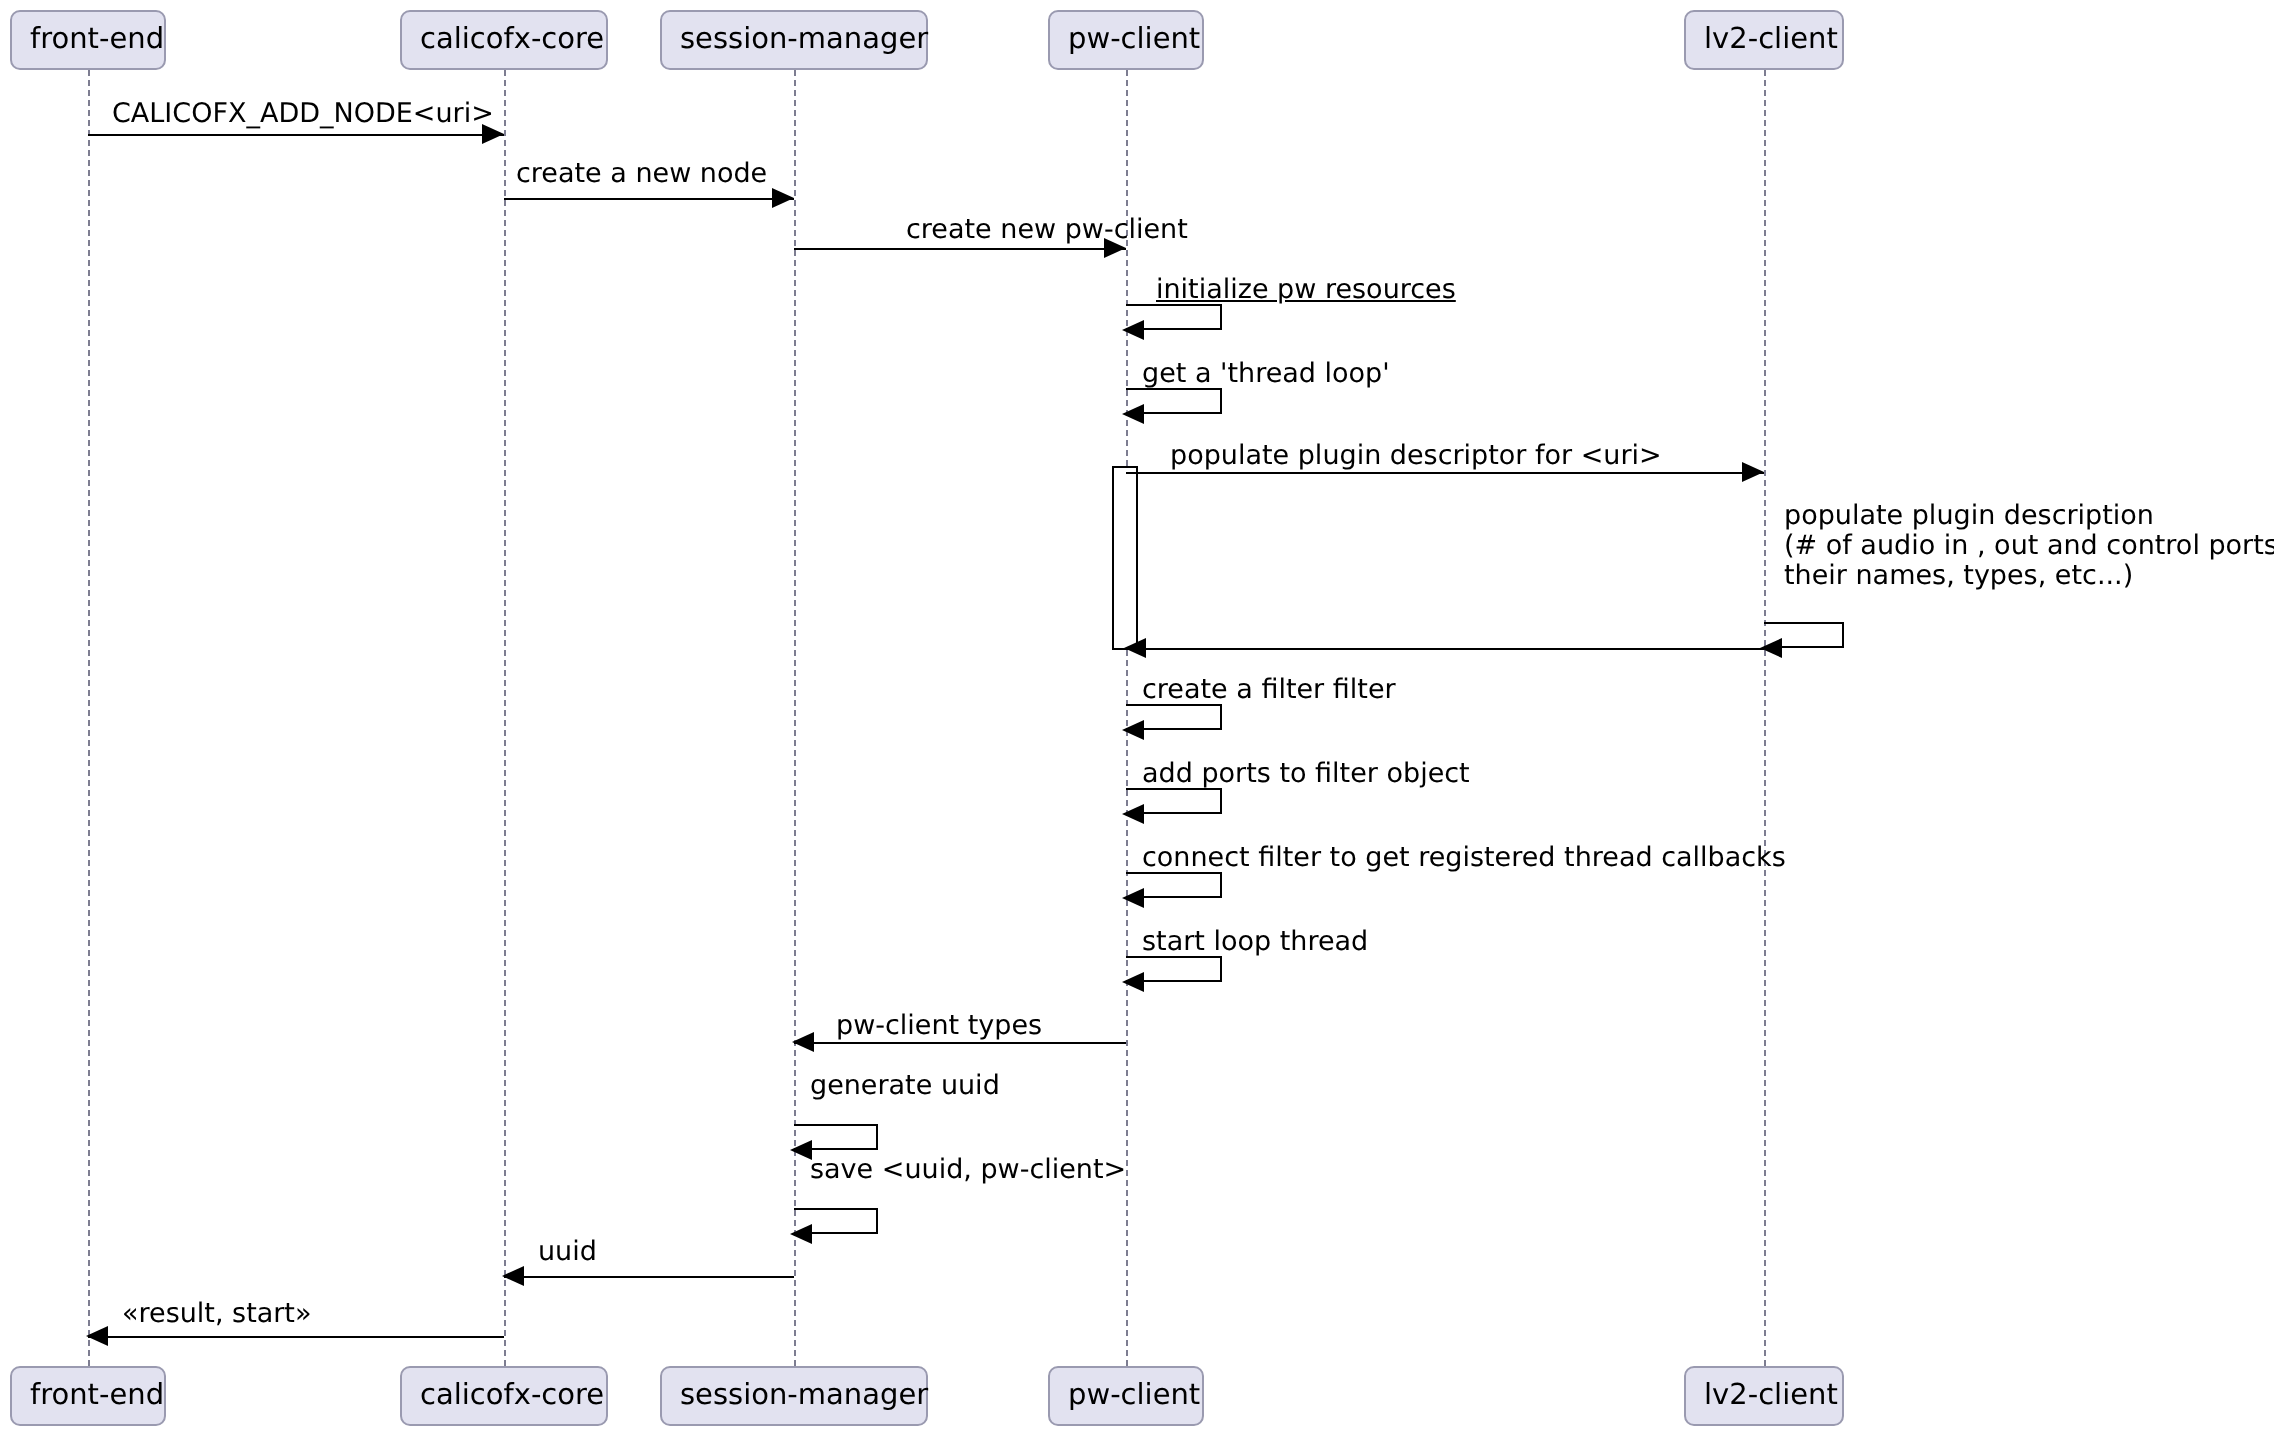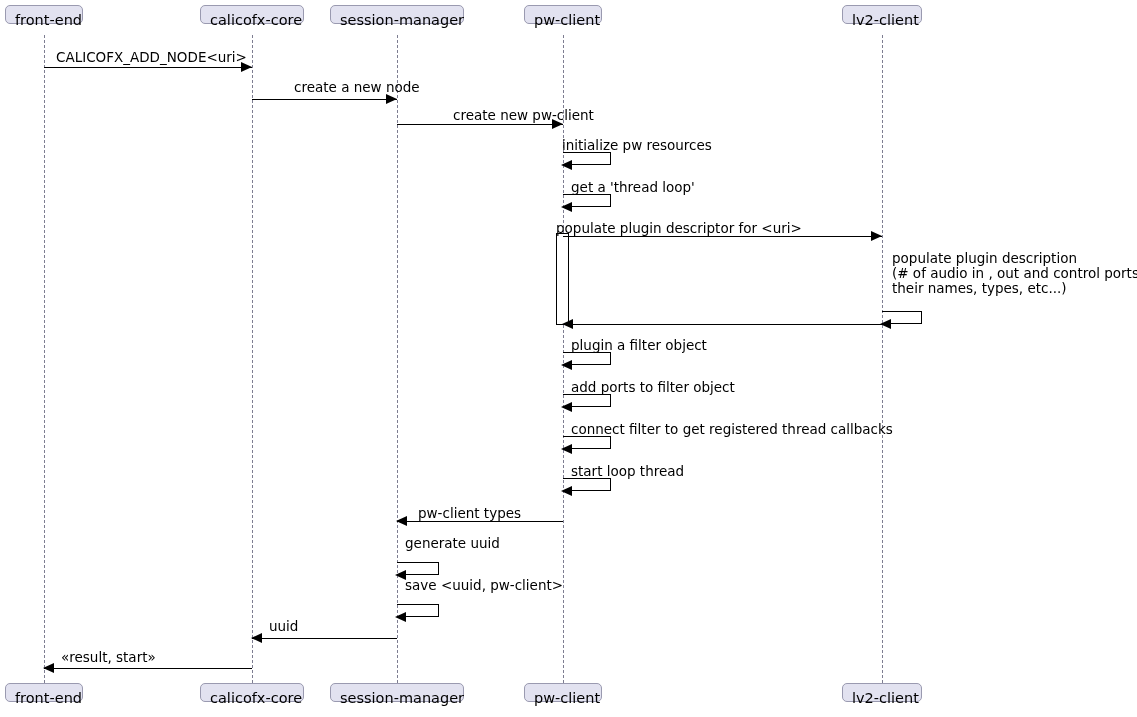--- a/index.html
+++ b/index.html
@@ -19,21 +19,21 @@
     overflow: hidden;
     background: #ffffff;
   }
   
   .participant {
     position: absolute;
     box-sizing: border-box;
     background: #e2e2f0;
     border: 1px solid #9a9ab0;
     border-radius: 5px;
-    height: 19px;
+    height: 30px;
     line-height: 28px;
     text-align: center;
     font-size: 14.5px;
     color: #000;
     white-space: nowrap;
     padding: 0 9px;
   }
   
   .lifeline {
     position: absolute;
@@ -112,43 +112,43 @@
   <div id="activations">
       <div class="activation" style="left: 556px; top: 233px; width: 13px; height: 92px;"></div>
     </div>
 
   <div id="messages">
       <div class="msg-line" style="left: 44px; top: 67px; width: 208px;"></div>
       <div class="arrowhead right" style="left: 241px; top: 62px;"></div>
       <div class="msg-label" style="left: 56px; top: 50px;">CALICOFX_ADD_NODE&lt;uri&gt;</div>
       <div class="msg-line" style="left: 252px; top: 99px; width: 145px;"></div>
       <div class="arrowhead right" style="left: 386px; top: 94px;"></div>
-      <div class="msg-label" style="left: 258px; top: 80px; margin-left: 36px;">create a new node</div>
+      <div class="msg-label" style="left: 258px; top: 80px;">create a new node</div>
       <div class="msg-line" style="left: 397px; top: 124px; width: 166px;"></div>
       <div class="arrowhead right" style="left: 552px; top: 119px;"></div>
       <div class="msg-label" style="left: 406px; top: 108px; margin-left: 47px;">create new pw-client</div>
       <div class="selfloop" style="left: 563px; top: 152px; width: 48px; height: 13px;"></div>
       <div class="arrowhead left" style="left: 561px; top: 160px;"></div>
-      <div class="msg-label" style="left: 562px; top: 138px;">initialize pw resources</div>
+      <div class="msg-label" style="left: 578px; top: 138px; text-decoration: underline;">initialize pw resources</div>
       <div class="selfloop" style="left: 563px; top: 194px; width: 48px; height: 13px;"></div>
       <div class="arrowhead left" style="left: 561px; top: 202px;"></div>
       <div class="msg-label" style="left: 571px; top: 180px;">get a 'thread loop'</div>
       <div class="msg-line" style="left: 563px; top: 236px; width: 319px;"></div>
       <div class="arrowhead right" style="left: 871px; top: 231px;"></div>
-      <div class="msg-label" style="left: 556px; top: 221px;">populate plugin descriptor for &lt;uri&gt;</div>
+      <div class="msg-label" style="left: 585px; top: 221px;">populate plugin descriptor for &lt;uri&gt;</div>
       <div class="selfloop" style="left: 882px; top: 311px; width: 40px; height: 13px;"></div>
       <div class="arrowhead left" style="left: 880px; top: 319px;"></div>
       <div class="msg-label multiline" style="left: 892px; top: 251px;">populate plugin description
 (# of audio in , out and control ports,
 their names, types, etc...)</div>
       <div class="msg-line" style="left: 563px; top: 324px; width: 319px;"></div>
       <div class="arrowhead left" style="left: 562px; top: 319px;"></div>
       <div class="selfloop" style="left: 563px; top: 352px; width: 48px; height: 13px;"></div>
       <div class="arrowhead left" style="left: 561px; top: 360px;"></div>
-      <div class="msg-label" style="left: 571px; top: 338px;">plugin a filter object</div>
+      <div class="msg-label" style="left: 571px; top: 338px;">create a filter filter</div>
       <div class="selfloop" style="left: 563px; top: 394px; width: 48px; height: 13px;"></div>
       <div class="arrowhead left" style="left: 561px; top: 402px;"></div>
       <div class="msg-label" style="left: 571px; top: 380px;">add ports to filter object</div>
       <div class="selfloop" style="left: 563px; top: 436px; width: 48px; height: 13px;"></div>
       <div class="arrowhead left" style="left: 561px; top: 444px;"></div>
       <div class="msg-label" style="left: 571px; top: 422px;">connect filter to get registered thread callbacks</div>
       <div class="selfloop" style="left: 563px; top: 478px; width: 48px; height: 13px;"></div>
       <div class="arrowhead left" style="left: 561px; top: 486px;"></div>
       <div class="msg-label" style="left: 571px; top: 464px;">start loop thread</div>
       <div class="msg-line" style="left: 397px; top: 521px; width: 166px;"></div>

